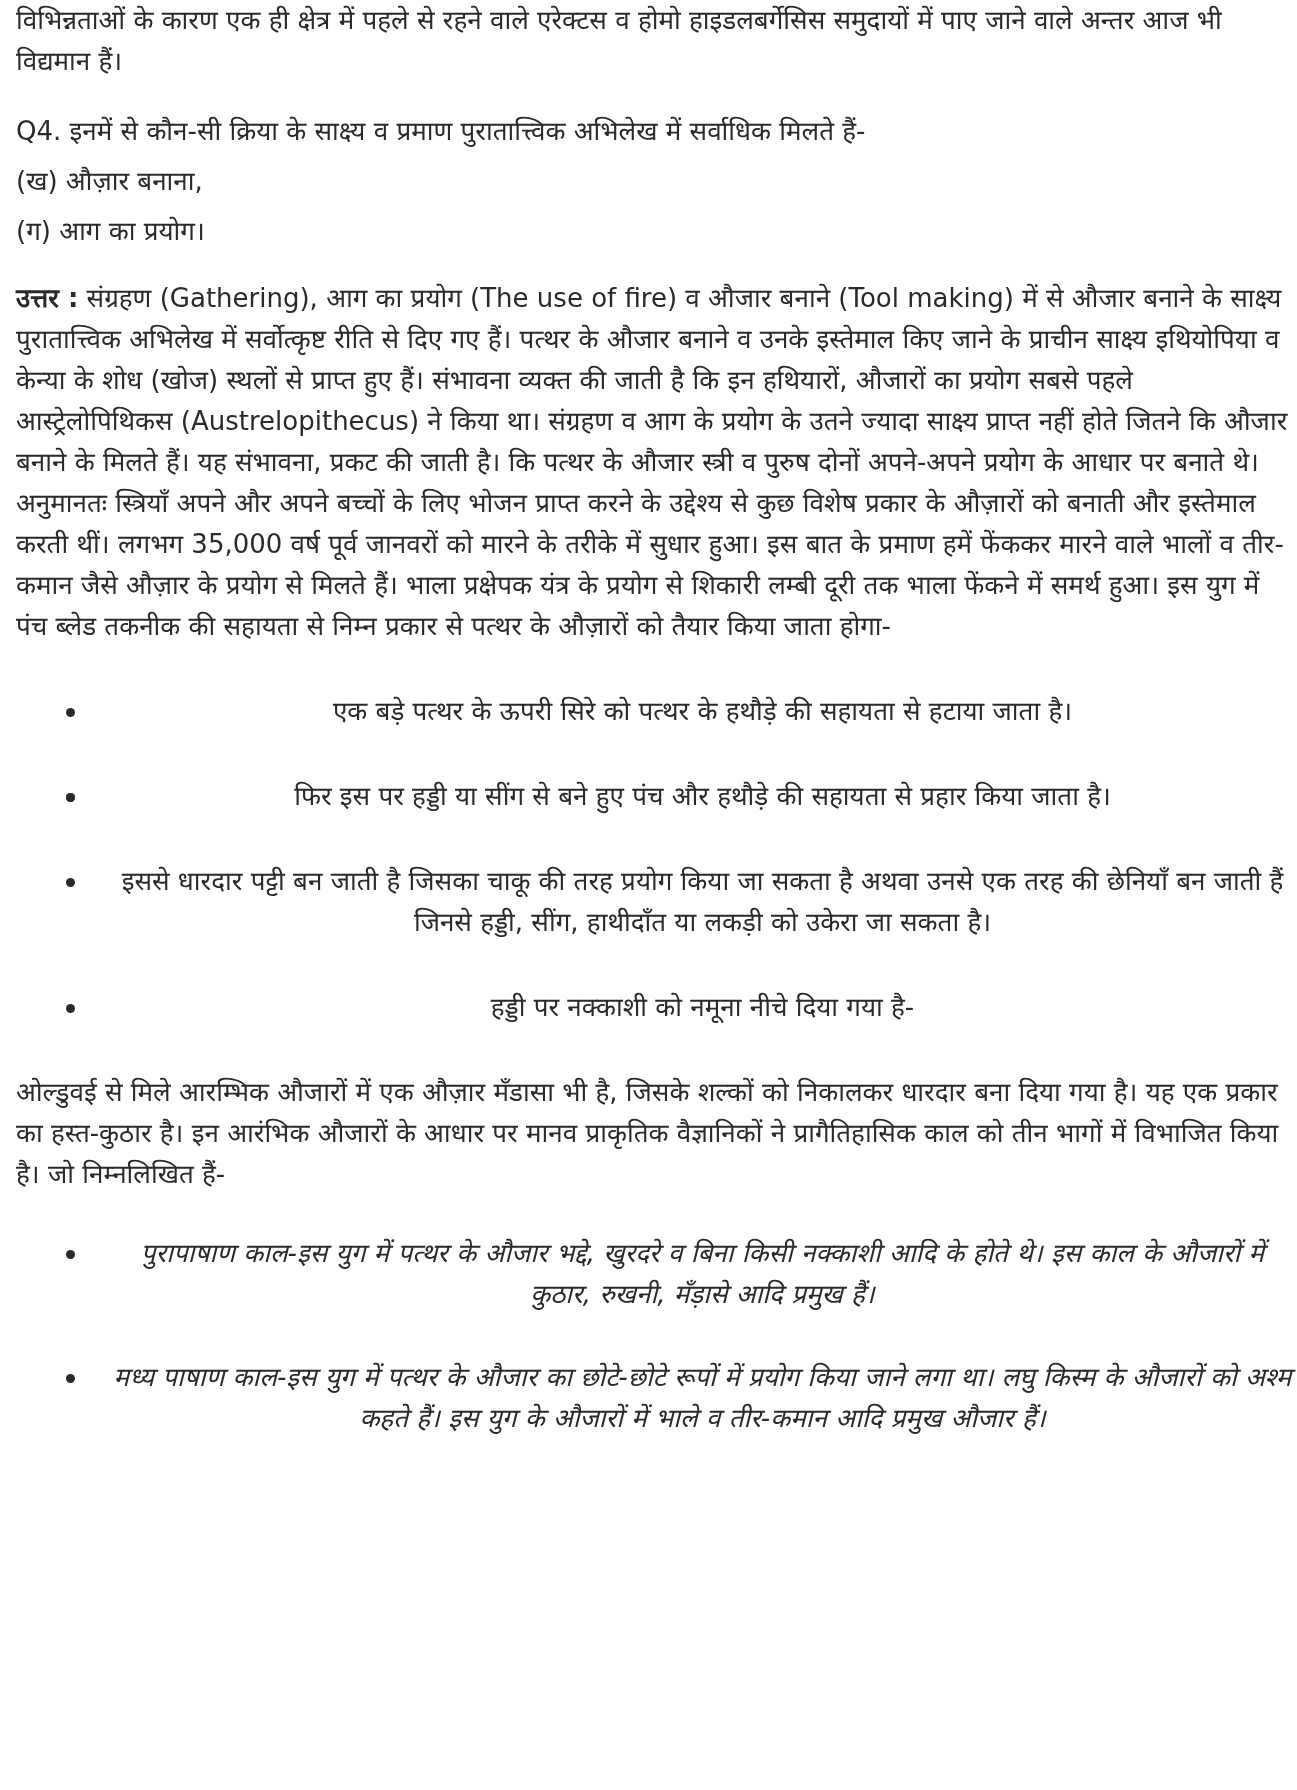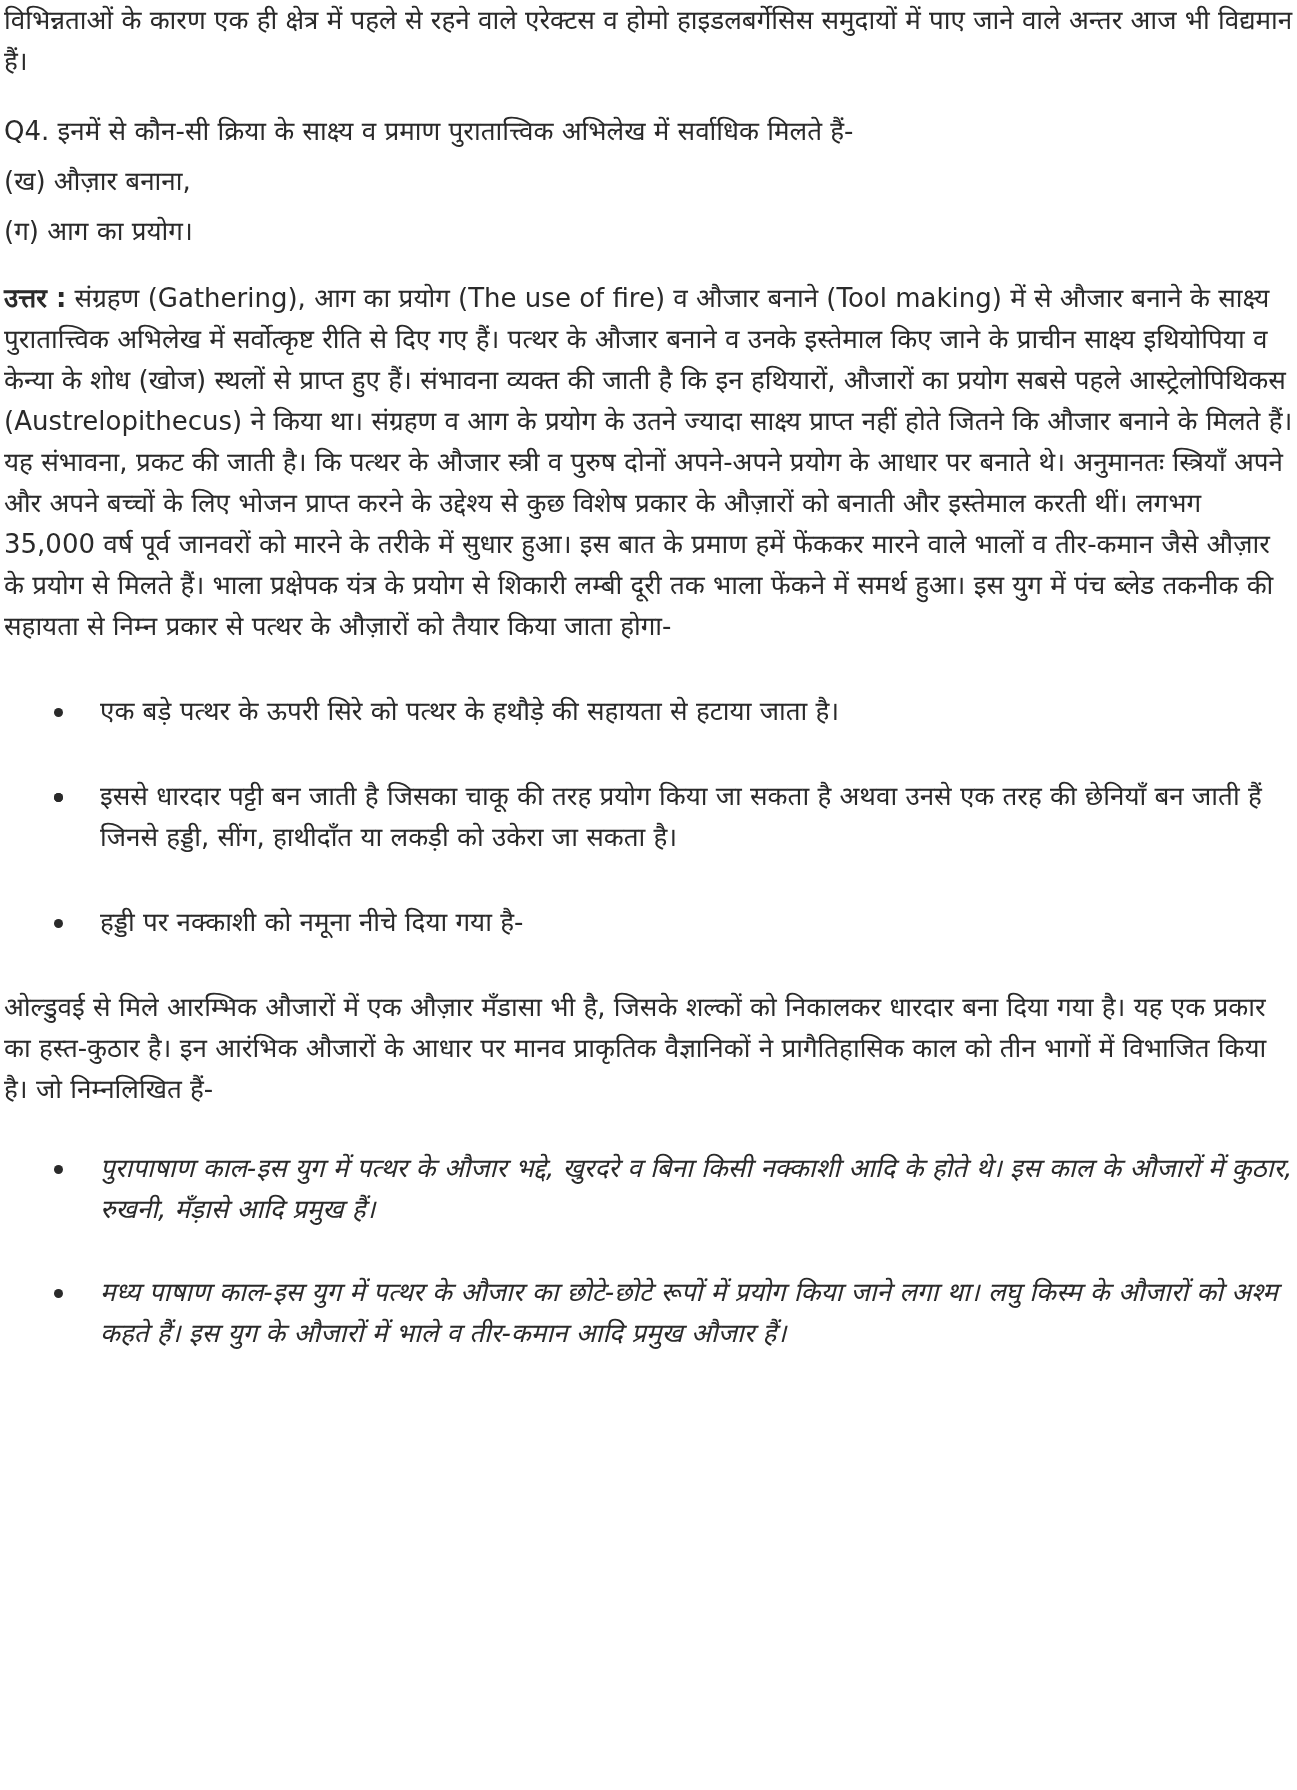--- a/index.html
+++ b/index.html
@@ -3,29 +3,29 @@
   <meta charset="utf-8">
   <style>
     html, body { margin: 0; padding: 0; background: #ffffff; }
     body {
       width: 1297px; height: 1790px; overflow: hidden;
       font-family: "DejaVu Sans", sans-serif;
       color: #2a2a2a;
       font-size: 26px;
       line-height: 41px;
     }
-    .page { padding: 0 4px 0 4px; position: relative; }
+    .page { padding: 0 4px 0 16px; position: relative; }
     p { margin: 0; }
     .para-top { padding-top: 0px; }
     .question { font-weight: normal; margin-top: 24px; line-height: 50px; }
     .question .opt { display: block; }
     .answer { margin-top: 22px; }
     .answer .label { font-weight: bold; }
     ul.bullets { list-style: none; margin: 0; padding: 0; }
-    ul.bullets li { position: relative; padding-left: 96px; }
+    ul.bullets li { position: relative; padding-left: 96px; text-align: center; }
     ul.bullets li .dot {
       position: absolute; left: 50px; top: 17px;
       width: 9px; height: 9px; border-radius: 50%; background: #2a2a2a;
     }
     ul.list1 { margin-top: 44px; }
     ul.list1 li { margin-bottom: 44px; }
     .para-after { margin-top: 8px; }
     ul.list2 { margin-top: 38px; }
     ul.list2 li { margin-bottom: 42px; font-style: italic; }
   </style>
@@ -40,20 +40,21 @@
     <span class="opt">Q4. इनमें से कौन-सी क्रिया के साक्ष्य व प्रमाण पुरातात्त्विक अभिलेख में सर्वाधिक मिलते हैं-</span>
     <span class="opt">(ख) औज़ार बनाना,</span>
     <span class="opt">(ग) आग का प्रयोग।</span>
   </div>
 
   <p class="answer"><span class="label">उत्तर :</span><span> संग्रहण (Gathering), आग का प्रयोग (The use of fire) व औजार बनाने (Tool making) में से औजार बनाने के साक्ष्य पुरातात्त्विक अभिलेख में सर्वोत्कृष्ट रीति से दिए गए हैं। पत्थर के औजार बनाने व उनके इस्तेमाल किए जाने के प्राचीन साक्ष्य इथियोपिया व केन्या के शोध (खोज) स्थलों से प्राप्त हुए हैं। संभावना व्यक्त की जाती है कि इन हथियारों, औजारों का प्रयोग सबसे पहले आस्ट्रेलोपिथिकस (Austrelopithecus) ने किया था। संग्रहण व आग के प्रयोग के उतने ज्यादा साक्ष्य प्राप्त नहीं होते जितने कि औजार बनाने के मिलते हैं। यह संभावना, प्रकट की जाती है। कि पत्थर के औजार स्त्री व पुरुष दोनों अपने-अपने प्रयोग के आधार पर बनाते थे। अनुमानतः स्त्रियाँ अपने और अपने बच्चों के लिए भोजन प्राप्त करने के उद्देश्य से कुछ विशेष प्रकार के औज़ारों को बनाती और इस्तेमाल करती थीं। लगभग 35,000 वर्ष पूर्व जानवरों को मारने के तरीके में सुधार हुआ। इस बात के प्रमाण हमें फेंककर मारने वाले भालों व तीर-कमान जैसे औज़ार के प्रयोग से मिलते हैं। भाला प्रक्षेपक यंत्र के प्रयोग से शिकारी लम्बी दूरी तक भाला फेंकने में समर्थ हुआ। इस युग में पंच ब्लेड तकनीक की सहायता से निम्न प्रकार से पत्थर के औज़ारों को तैयार किया जाता होगा-</span></p>
 
   <ul class="bullets list1">
     <li><span class="dot"></span><span>एक बड़े पत्थर के ऊपरी सिरे को पत्थर के हथौड़े की सहायता से हटाया जाता है।</span></li>
     <li><span class="dot"></span></li>
+    <li><span class="dot"></span><span>फिर इस पर हड्डी या सींग से बने हुए पंच और हथौड़े की सहायता से प्रहार किया जाता है।</span></li>
     <li><span class="dot"></span><span>इससे धारदार पट्टी बन जाती है जिसका चाकू की तरह प्रयोग किया जा सकता है अथवा उनसे एक तरह की छेनियाँ बन जाती हैं जिनसे हड्डी, सींग, हाथीदाँत या लकड़ी को उकेरा जा सकता है।</span></li>
     <li><span class="dot"></span><span>हड्डी पर नक्काशी को नमूना नीचे दिया गया है-</span></li>
   </ul>
 
   <p class="para-after">ओल्डुवई से मिले आरम्भिक औजारों में एक औज़ार मँडासा भी है, जिसके शल्कों को निकालकर धारदार बना दिया गया है। यह एक प्रकार का हस्त-कुठार है। इन आरंभिक औजारों के आधार पर मानव प्राकृतिक वैज्ञानिकों ने प्रागैतिहासिक काल को तीन भागों में विभाजित किया है। जो निम्नलिखित हैं-</p>
 
   <ul class="bullets list2">
     <li><span class="dot"></span><span>पुरापाषाण काल-इस युग में पत्थर के औजार भद्दे, खुरदरे व बिना किसी नक्काशी आदि के होते थे। इस काल के औजारों में कुठार, रुखनी, मँड़ासे आदि प्रमुख हैं।</span></li>
     <li><span class="dot"></span><span>मध्य पाषाण काल-इस युग में पत्थर के औजार का छोटे-छोटे रूपों में प्रयोग किया जाने लगा था। लघु किस्म के औजारों को अश्म कहते हैं। इस युग के औजारों में भाले व तीर-कमान आदि प्रमुख औजार हैं।</span></li>
   </ul>

